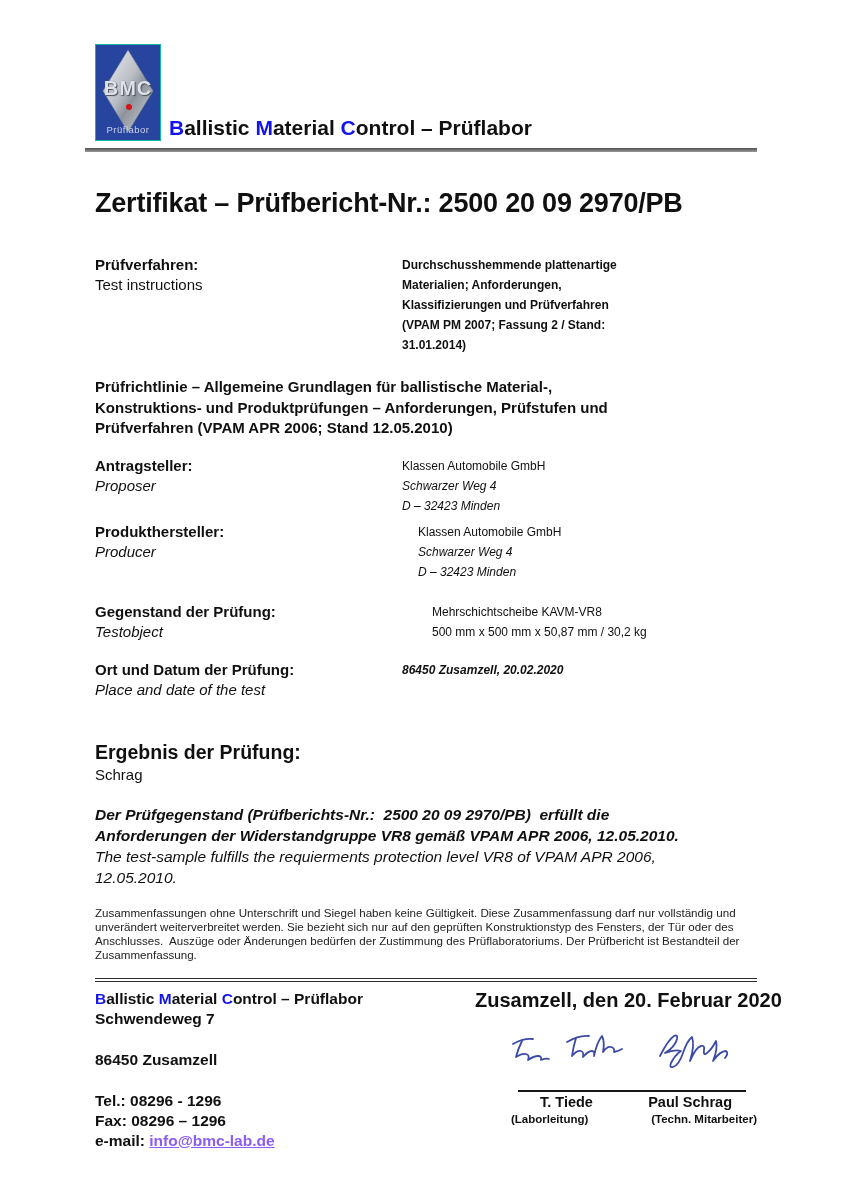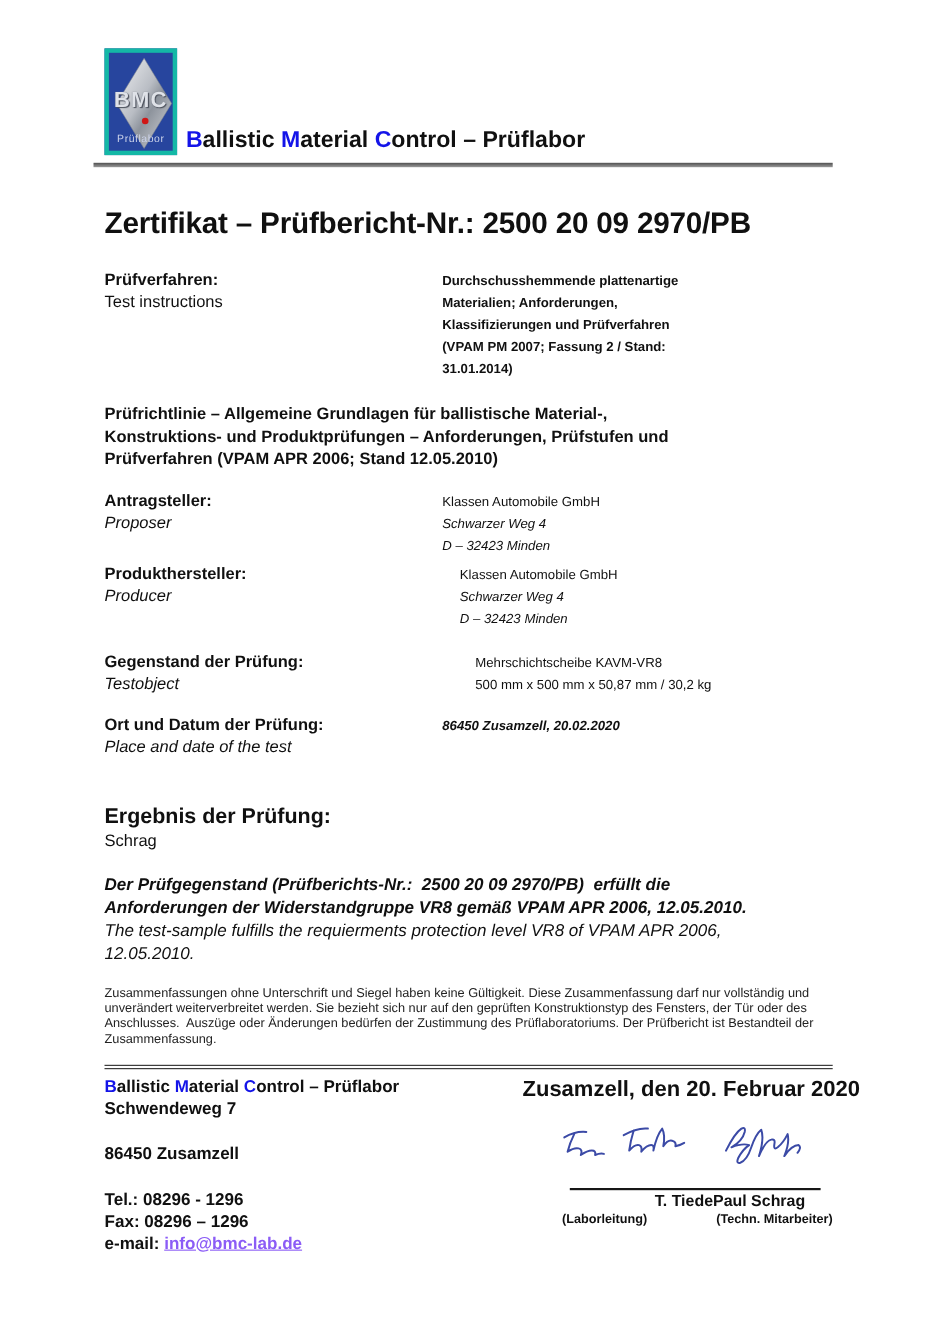--- a/index.html
+++ b/index.html
@@ -9,21 +9,21 @@
     color:#101010;
     -webkit-font-smoothing:antialiased;
     overflow:hidden;
   }
   .page{padding:44px 87px 0 95px;}
 
   
   .header{display:flex;align-items:flex-end;}
   .logo{
     width:66px;height:97px;background:#27459e;position:relative;
-    flex:0 0 auto;border:4px solid #14b8a6;box-sizing:border-box;
+    flex:0 0 auto;border:1px solid #14b8a6;box-sizing:border-box;
   }
   .logo svg{position:absolute;left:0;top:0;}
   .logo-acronym{
     position:absolute;left:0;right:0;top:32px;text-align:center;
     font-size:20px;font-weight:bold;letter-spacing:1px;
     color:#dfe2e8;text-shadow:1px 1px 1px #4a4f5a,0 0 1px #6a707c;
   }
   .logo-dot{
     position:absolute;left:30px;top:59px;width:6px;height:6px;
     border-radius:50%;background:#d01616;
@@ -51,21 +51,21 @@
   
   .row{display:grid;grid-template-columns:307px 1fr;align-items:start;}
   .lbl-de{font-weight:bold;font-size:15px;line-height:20px;}
   .lbl-en{font-size:15px;line-height:20px;}
   .lbl-en.it{font-style:italic;}
   .val{font-size:12px;line-height:20px;white-space:pre-wrap;}
   .val.b{font-weight:bold;}
   .val.it{font-style:italic;}
   .val.bit{font-weight:bold;font-style:italic;}
 
-  .row-verfahren{margin-top:26px;}
+  .row-verfahren{margin-top:36px;}
   .para-richtlinie{
     margin-top:22px;font-size:15px;font-weight:bold;line-height:20.5px;
     white-space:pre-wrap;
   }
   .row-antrag{margin-top:17px;}
   .row-hersteller{margin-top:6px;gap:16px;}
   .row-gegenstand{margin-top:20px;gap:30px;}
   .row-ort{margin-top:18px;}
 
   
@@ -97,21 +97,21 @@
   .f-city{margin-top:21px;}
   .f-tel{margin-top:21px;}
   .f-email a{color:#8b5cf6;text-decoration:underline;}
   .f-right{padding-top:0;}
   .f-date{font-size:20px;font-weight:bold;white-space:nowrap;}
   .sig-wrap{margin-top:10px;height:62px;position:relative;}
   .sig-line{
     width:228px;margin-left:43px;border-top:2px solid #161616;margin-top:6px;
   }
   .sig-names{
-    width:228px;margin-left:43px;display:flex;justify-content:flex-end;
+    width:228px;margin-left:43px;display:flex;justify-content:space-between;
     padding:2px 14px 0 22px;box-sizing:border-box;
     font-size:14.5px;font-weight:bold;
   }
   .sig-roles{
     width:246px;margin-left:36px;display:flex;justify-content:space-between;
     font-size:11.5px;font-weight:bold;padding-top:3px;
   }
 </style>
 </head>
 <body>

